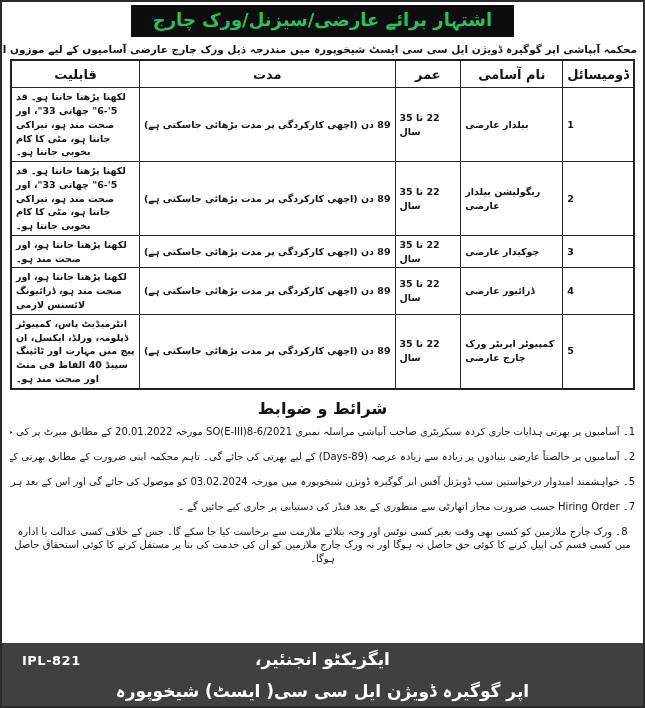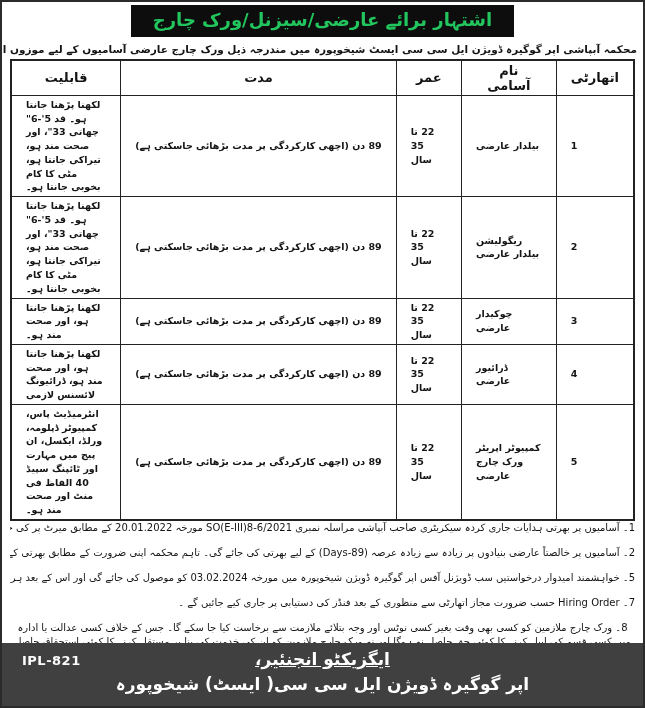--- a/index.html
+++ b/index.html
@@ -21,21 +21,21 @@
   }
   .intro {
     font-size: 10.5px; font-weight: bold; padding: 3px 6px 4px;
     text-align: center; white-space: nowrap; overflow: hidden;
   }
   table.vac {
     border-collapse: collapse; width: 625px; margin: 0 auto;
     border: 2px solid #222;
   }
   table.vac th, table.vac td {
-    border: 1.6px solid #222; padding: 2px 14px; vertical-align: middle;
+    border: 1.6px solid #222; padding: 2px 4px; vertical-align: middle;
   }
   table.vac th { font-size: 13px; font-weight: bold; height: 28px; text-align: center; }
   table.vac td { font-size: 9.5px; font-weight: 600; text-align: left; line-height: 1.45; }
   td.qual { text-align: right; vertical-align: top; padding-top: 4px; }
   td.dur  { text-align: right; vertical-align: top; padding-top: 4px; white-space: nowrap; overflow: hidden; }
   col.c-serial { width: 9.5%; }
   col.c-post   { width: 20.9%; }
   col.c-age    { width: 13.6%; }
   col.c-dur    { width: 28.2%; }
   col.c-qual   { width: 27.8%; }
@@ -51,22 +51,22 @@
   .term {
     font-size: 10px; font-weight: 500; line-height: 1.35;
     margin-bottom: 11.5px; text-align: right;
     white-space: nowrap; overflow: hidden;
   }
   .term.wrap { white-space: normal; text-align: center; }
   .footer {
     position: absolute; left: 0; right: 0; bottom: 0; height: 63px;
     background: #404040; color: #ffffff; text-align: center; padding-top: 4px;
   }
-  .sig-line1 { font-size: 17px; font-weight: bold; line-height: 1.45; text-decoration: underline; }
-  .sig-line2 { font-size: 17px; font-weight: bold; line-height: 1.45; }
+  .sig-line1 { font-size: 17px; font-weight: bold; line-height: 1.45; }
+  .sig-line2 { font-size: 17px; font-weight: bold; line-height: 1.45; margin-top: 7px; }
   .ipl {
     position: absolute; left: 20px; top: 10px; direction: ltr;
     font-size: 13px; font-weight: bold; letter-spacing: 0.5px; color: #fdfdfd;
   }
 </style>
 </head>
 <body>
 
 <div class="page">
 
@@ -80,21 +80,21 @@
   <table class="vac">
     <colgroup>
       <col class="c-serial">
         <col class="c-post">
         <col class="c-age">
         <col class="c-dur">
         <col class="c-qual">
     </colgroup>
     <thead>
       <tr>
-        <th>اتھارٹی</th>
+        <th>ڈومیسائل</th>
         <th>نام آسامی</th>
         <th>عمر</th>
         <th>مدت</th>
         <th>قابلیت</th>
       </tr>
     </thead>
     <tbody>
       <tr class="r1">
         <td>1</td>
         <td>بیلدار عارضی</td>
@@ -126,20 +126,21 @@
       <tr class="r5">
         <td>5</td>
         <td>کمپیوٹر اپریٹر ورک چارج عارضی</td>
         <td>22 تا 35 سال</td>
         <td class="dur">89 دن (اچھی کارکردگی پر مدت بڑھائی جاسکتی ہے)</td>
         <td class="qual">انٹرمیڈیٹ پاس، کمپیوٹر ڈپلومہ، ورلڈ، ایکسل، ان پیج میں مہارت اور ٹائپنگ سپیڈ 40 الفاظ فی منٹ اور صحت مند ہو۔</td>
       </tr>
     </tbody>
   </table>
 
+  <div class="terms-heading">شرائط و ضوابط</div>
 
   <div class="terms">
     <div class="term">1۔ آسامیوں پر بھرتی ہدایات جاری کردہ سیکریٹری صاحب آبپاشی مراسلہ نمبری SO(E-III)8-6/2021 مورخہ 20.01.2022 کے مطابق میرٹ پر کی جائیگی۔</div>
     <div class="term">2۔ آسامیوں پر خالصتاً عارضی بنیادوں پر زیادہ سے زیادہ عرصہ (89-Days) کے لیے بھرتی کی جائے گی۔ تاہم محکمہ اپنی ضرورت کے مطابق بھرتی کے دورانیہ میں وقتاً فوقتاً توسیع کر سکے گا۔</div>
     <div class="term">5۔ خواہشمند امیدوار درخواستیں سب ڈویژنل آفس اپر گوگیرہ ڈویژن شیخوپورہ میں مورخہ 03.02.2024 کو موصول کی جائے گی اور اس کے بعد ہر ماہ کی 05 تاریخ تک جمع کروائی جا سکتی ہیں ۔</div>
     <div class="term">7۔ Hiring Order حسب ضرورت مجاز اتھارٹی سے منظوری کے بعد فنڈز کی دستیابی پر جاری کیے جائیں گے ۔</div>
     <div class="term wrap">8۔ ورک چارج ملازمین کو کسی بھی وقت بغیر کسی نوٹس اور وجہ بتلائے ملازمت سے برخاست کیا جا سکے گا۔ جس کے خلاف کسی عدالت یا ادارہ میں کسی قسم کی اپیل کرنے کا کوئی حق حاصل نہ ہوگا اور نہ ورک چارج ملازمین کو ان کی خدمت کی بنا پر مستقل کرنے کا کوئی استحقاق حاصل ہوگا۔</div>
   </div>
 
   <div class="footer">

